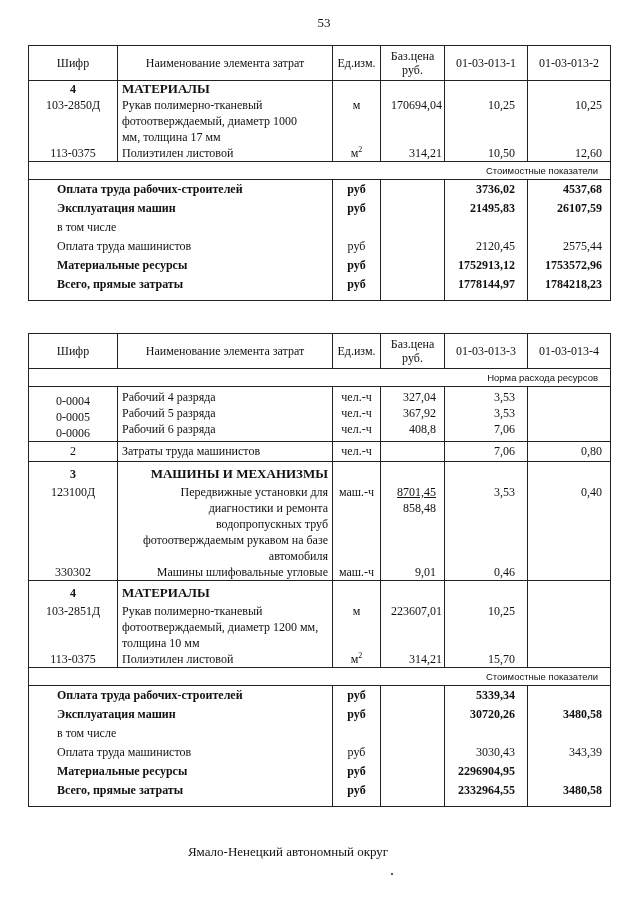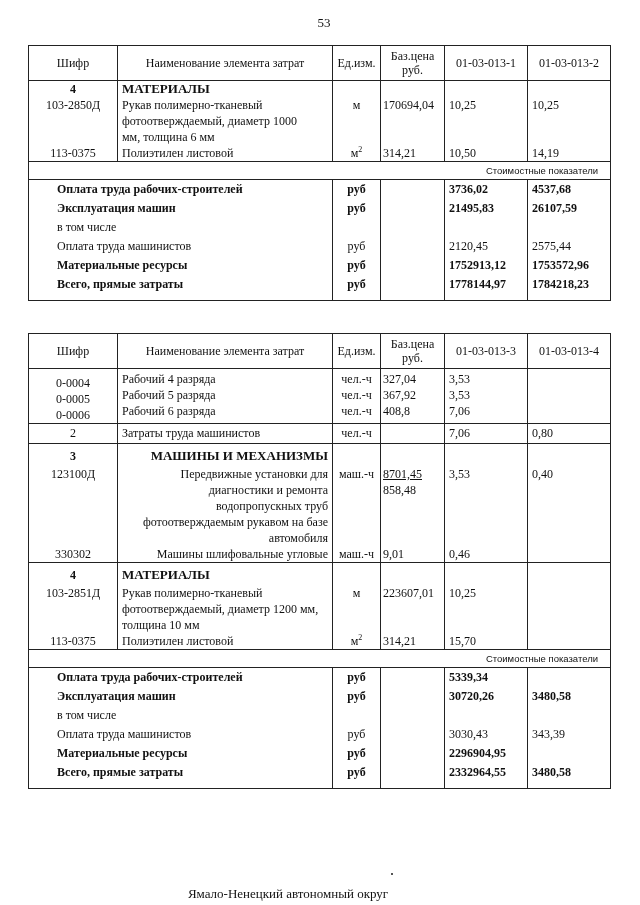--- a/index.html
+++ b/index.html
@@ -1,21 +1,21 @@
 <!DOCTYPE html>
 <html><head>
 <meta charset="utf-8">
 <style>
   html, body { margin: 0; padding: 0; background: #ffffff; }
   body {
     width: 640px; height: 905px; position: relative; overflow: hidden;
     font-family: "Liberation Serif", "DejaVu Serif", serif; color: #111;
   }
   .page-num { position: absolute; top: 15px; left: 4px; width: 640px; text-align: center; font-size: 13px; }
-  .footer { position: absolute; top: 886px; left: 0; width: 576px; text-align: center; font-size: 13px; }
+  .footer { position: absolute; top: 844px; left: 0; width: 576px; text-align: center; font-size: 13px; }
   .dot { position: absolute; top: 873px; left: 391px; width: 2px; height: 2px; background: #555; }
 
   table.t {
     position: absolute; left: 28px; width: 582px;
     border-collapse: collapse; table-layout: fixed; font-size: 12px;
   }
   table.t td, table.t th { border: 1px solid #222; padding: 0 4px; vertical-align: top; font-weight: normal; }
   table.t th { vertical-align: middle; text-align: center; line-height: 14px; }
   #t1 { top: 45px; }
   #t2 { top: 333px; }
@@ -23,21 +23,21 @@
   col.c-code { width: 89px; }
   col.c-name { width: 215px; }
   col.c-unit { width: 48px; }
   col.c-price { width: 64px; }
   col.c-v1 { width: 83px; }
   col.c-v2 { width: 83px; }
 
   .hdr-row th { height: 34px; }
   .cell-lines div { line-height: 16px; white-space: nowrap; }
   .center { text-align: center; }
-  .right { }
+  .right { text-align: right; }
   .bold { font-weight: bold; }
   .name-lines div { line-height: 16px; white-space: nowrap; }
   .section-label {
     text-align: right; font-family: "Liberation Sans", "DejaVu Sans", sans-serif;
     font-size: 9.5px; height: 17px; line-height: 17px; padding-right: 12px !important;
   }
   .cost td { border-top: none; border-bottom: none; }
   .cost td.namecell { padding-left: 28px; }
   .cost div { line-height: 19px; white-space: nowrap; }
   .under { text-decoration: underline; }
@@ -75,21 +75,21 @@
       <div class="bold">4</div>
       <div>103-2850Д</div>
       <div>&nbsp;</div>
           <div>&nbsp;</div>
       <div>113-0375</div>
     </td>
     <td class="name-lines">
       <div class="bold" style="font-size:13px;">МАТЕРИАЛЫ</div>
       <div>Рукав полимерно-тканевый</div>
       <div>фотоотверждаемый, диаметр 1000</div>
-      <div>мм, толщина 6 мм</div>
+      <div>мм, толщина 17 мм</div>
       <div>Полиэтилен листовой</div>
     </td>
     <td class="center cell-lines">
       <div>&nbsp;</div>
       <div>м</div>
       <div>&nbsp;</div>
           <div>&nbsp;</div>
       <div><span>м</span><sup>2</sup></div>
     </td>
     <td class="right cell-lines" style="padding:0 2px;">
@@ -104,21 +104,21 @@
       <div>10,25</div>
       <div>&nbsp;</div>
           <div>&nbsp;</div>
       <div>10,50</div>
     </td>
     <td class="right cell-lines" style="padding-right:8px;">
       <div>&nbsp;</div>
       <div>10,25</div>
       <div>&nbsp;</div>
           <div>&nbsp;</div>
-      <div>14,19</div>
+      <div>12,60</div>
     </td>
   </tr>
   <tr>
     <td colspan="6" class="section-label">Стоимостные показатели</td>
   </tr>
   <tr class="cost">
     <td colspan="2" class="namecell pad-bottom" style="border-bottom:1px solid #222;">
       <div class="bold">Оплата труда рабочих-строителей</div>
       <div class="bold">Эксплуатация машин</div>
       <div>в том числе</div>
@@ -170,20 +170,23 @@
     <th>Наименование элемента затрат</th>
     <th style="padding:0 1px;">Ед.изм.</th>
     <th style="padding:0 1px;">
       <div>Баз.цена</div>
       <div>руб.</div>
     </th>
     <th>01-03-013-3</th>
     <th>01-03-013-4</th>
   </tr>
   <tr>
+    <td colspan="6" class="section-label">Норма расхода ресурсов</td>
+  </tr>
+  <tr>
     <td class="center cell-lines" style="padding-top:6px;">
       <div>0-0004</div>
       <div>0-0005</div>
       <div>0-0006</div>
     </td>
     <td class="name-lines" style="padding-top:2px;">
       <div>Рабочий 4 разряда</div>
       <div>Рабочий 5 разряда</div>
       <div>Рабочий 6 разряда</div>
     </td>

